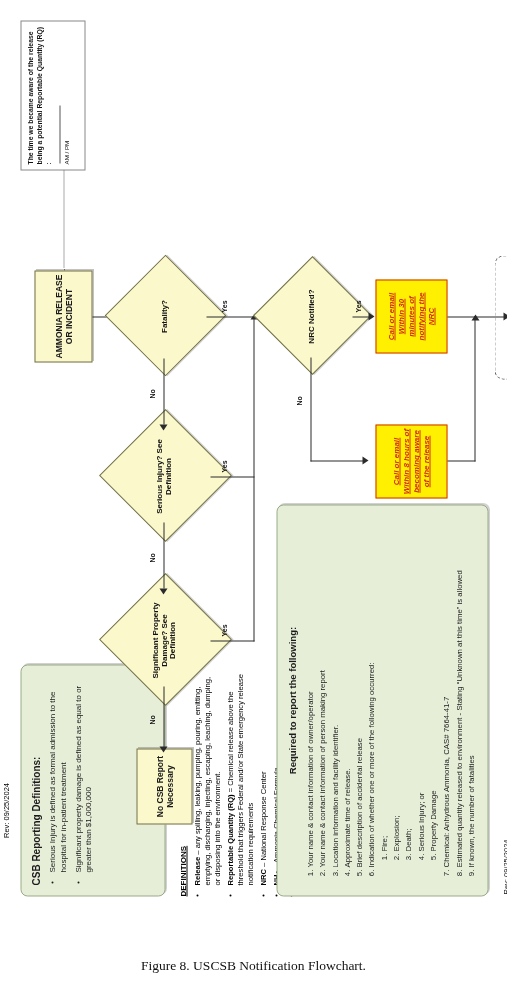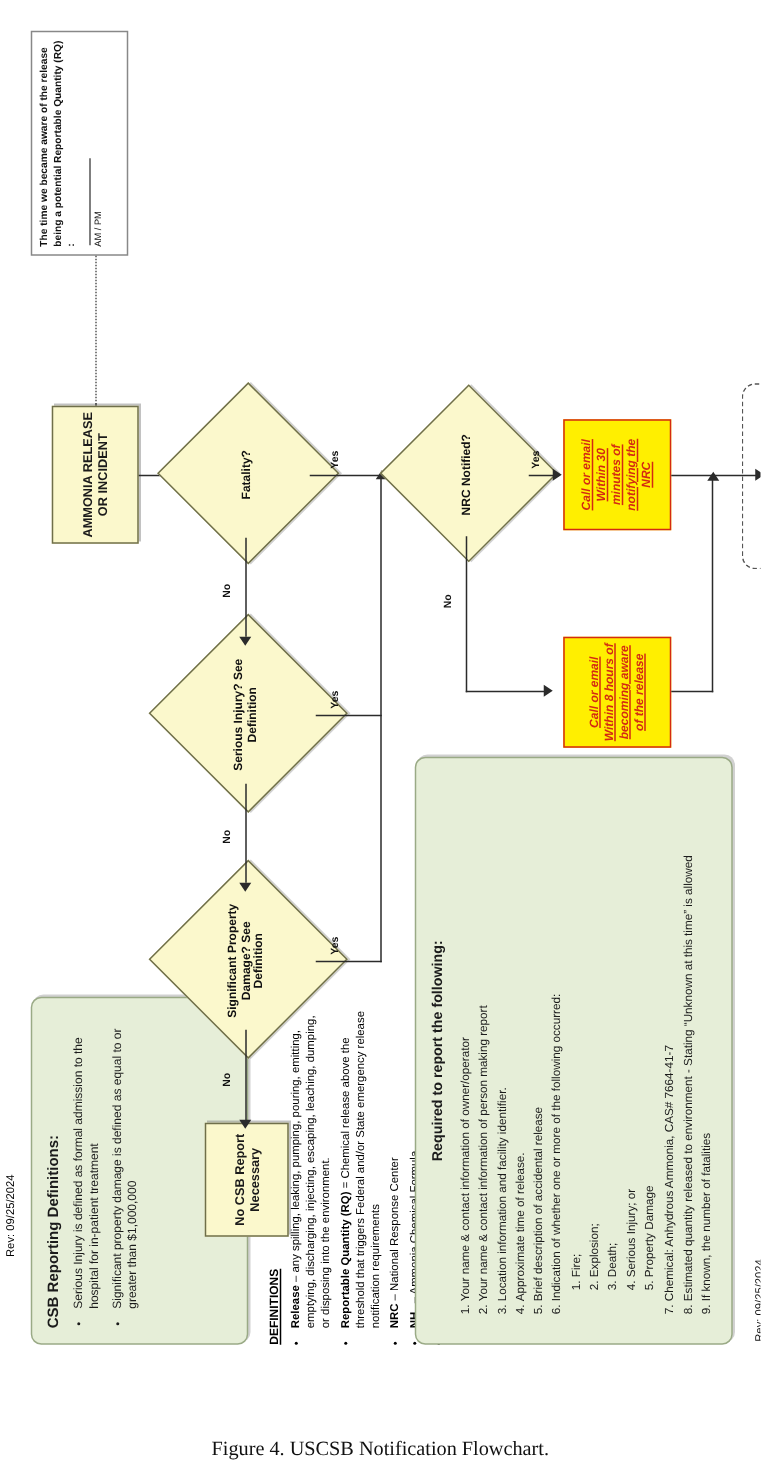--- a/index.html
+++ b/index.html
@@ -227,14 +227,14 @@
       </ol>
     </div>
 
     <div class="rev" style="left:16px;top:495px;">Rev: 09/25/2024</div>
 
   </div>
   </div>
 
   <div style="position:absolute;left:2px;top:838px;transform:rotate(-90deg);transform-origin:0 0;font-size:7.5px;white-space:nowrap;">Rev: 09/25/2024</div>
 
-  <div class="caption">Figure 4. USCSB Notification Flowchart.</div>
+  <div class="caption">Figure 8. USCSB Notification Flowchart.</div>
 </div>
 
 </body></html>

